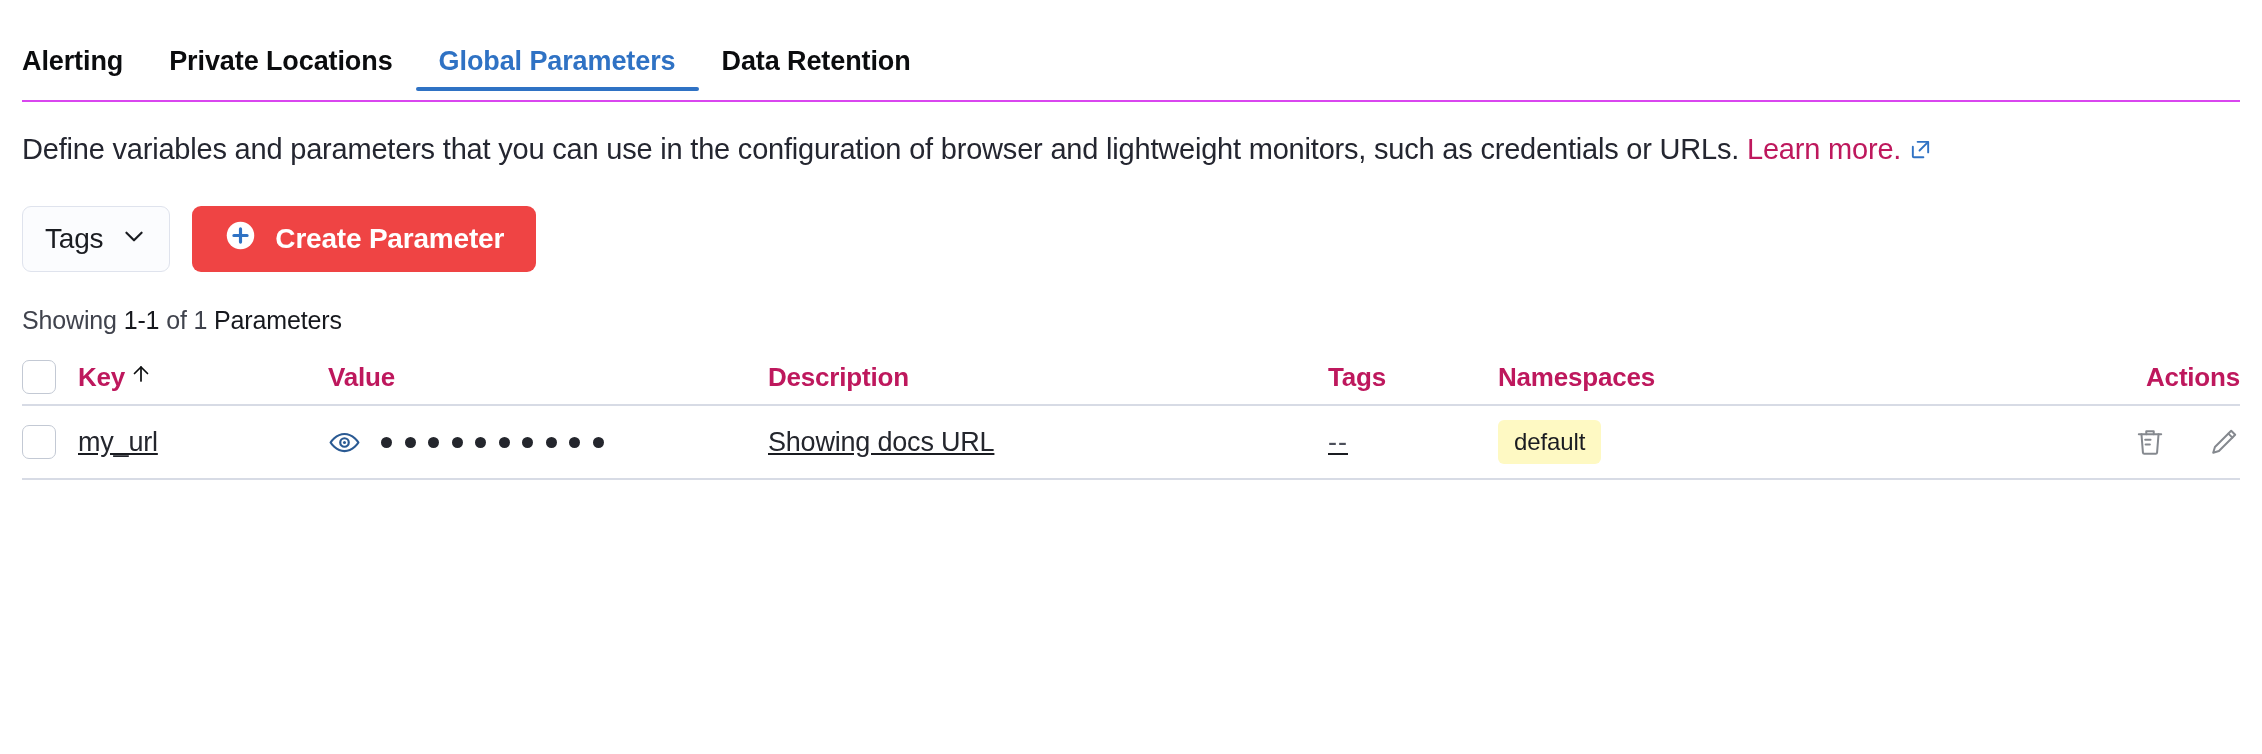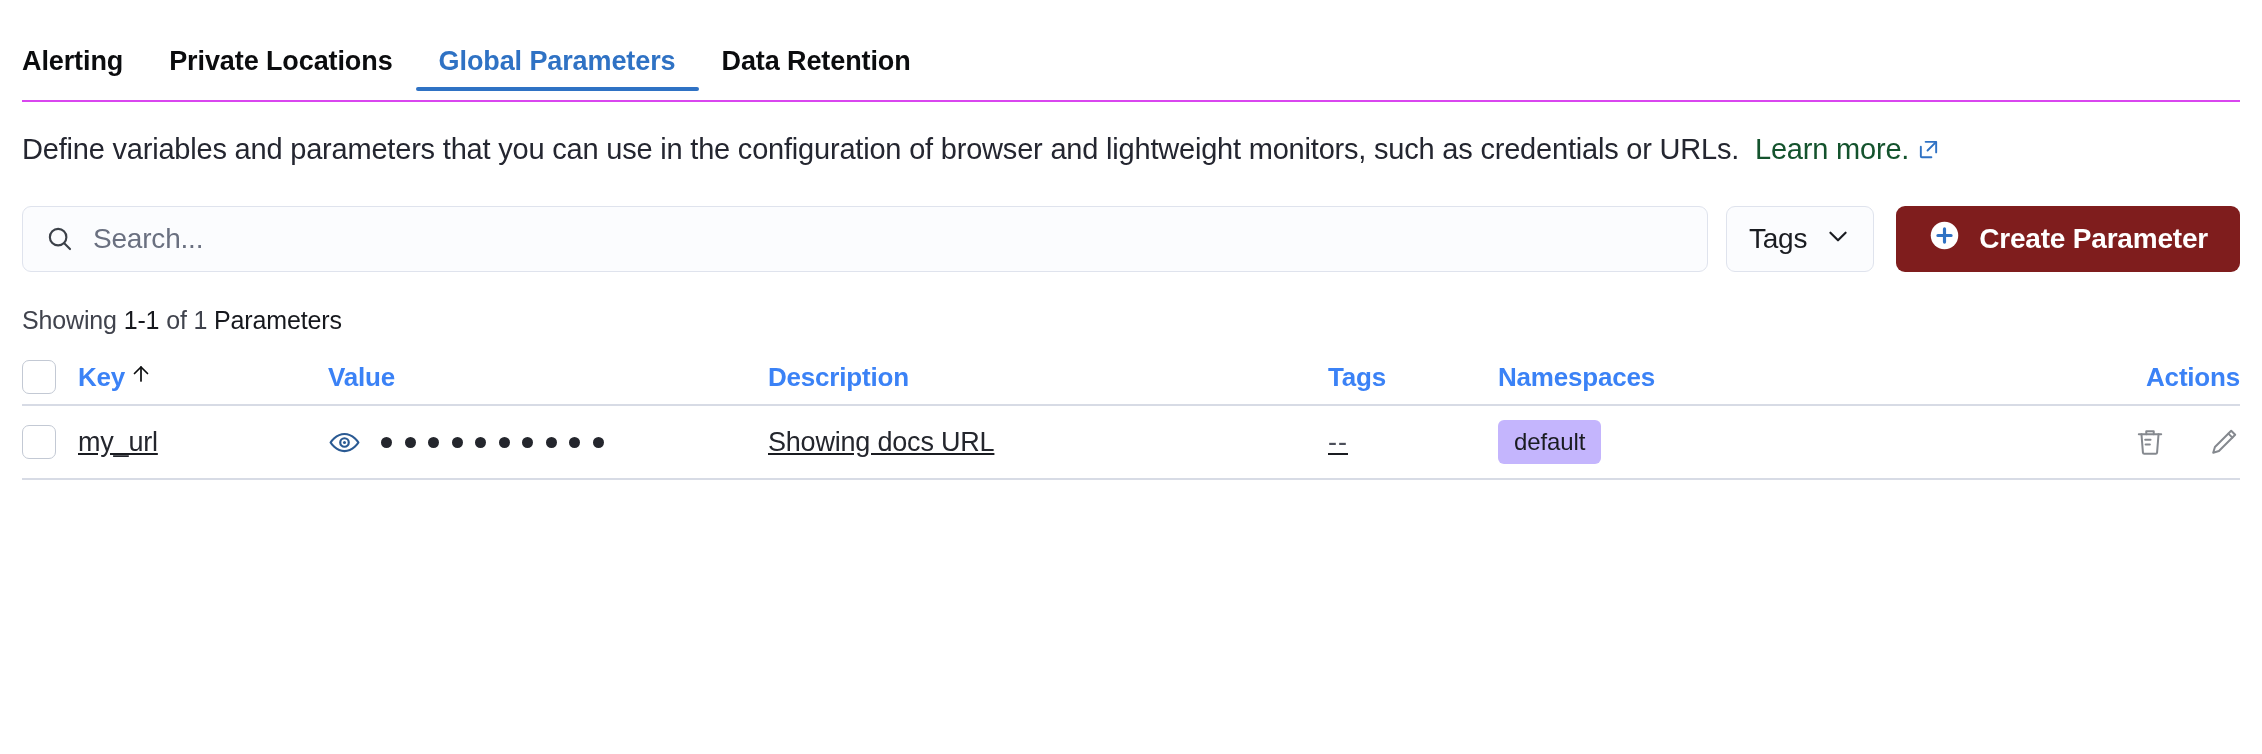--- a/index.html
+++ b/index.html
@@ -72,24 +72,23 @@
   
   .description {
     margin-top: 30px;
     font-size: 29px;
     line-height: 1.18;
     color: #242630;
     max-width: 2230px;
     letter-spacing: -0.2px;
   }
   .description .link {
-    color: #14532d;
+    color: #be185d;
     text-decoration: none;
     cursor: pointer;
-    margin-left: 8px;
   }
   .ext-icon {
     display: inline-block;
     vertical-align: -2px;
     margin-left: 8px;
   }
 
   
   .controls {
     display: flex;
@@ -136,21 +135,21 @@
     box-sizing: border-box;
     cursor: pointer;
     font-size: 28px;
     font-weight: 400;
     color: #1a1c21;
     letter-spacing: -0.2px;
   }
 
   .create-button {
     height: 66px;
-    background: #7f1d1d;
+    background: #ef4444;
     border: none;
     border-radius: 9px;
     color: #ffffff;
     display: flex;
     align-items: center;
     gap: 18px;
     padding: 0 32px;
     box-sizing: border-box;
     cursor: pointer;
     font-family: "Liberation Sans", sans-serif;
@@ -184,21 +183,21 @@
   .c-key     { width: 250px; flex: 0 0 250px; }
   .c-value   { width: 440px; flex: 0 0 440px; display:flex; align-items:center; gap: 20px; }
   .c-desc    { width: 560px; flex: 0 0 560px; }
   .c-tags    { width: 170px; flex: 0 0 170px; }
   .c-ns      { flex: 1 1 auto; }
   .c-actions { width: 190px; flex: 0 0 190px; display:flex; align-items:center; justify-content:flex-end; gap: 42px; }
 
   .th {
     font-size: 26px;
     font-weight: 700;
-    color: #3b82f6;
+    color: #be185d;
     letter-spacing: -0.2px;
     display: flex;
     align-items: center;
     gap: 4px;
   }
   .td {
     font-size: 27px;
     font-weight: 400;
     color: #24262d;
     letter-spacing: -0.2px;
@@ -224,21 +223,21 @@
   .dots i {
     display: block;
     width: 11px;
     height: 11px;
     border-radius: 50%;
     background: #24262d;
   }
 
   .badge {
     display: inline-block;
-    background: #c4b5fd;
+    background: #fef9c3;
     color: #1a1c21;
     border-radius: 6px;
     font-size: 24px;
     font-weight: 400;
     padding: 8px 16px;
     letter-spacing: -0.1px;
   }
 
   .icon-btn { cursor: pointer; display: flex; align-items: center; justify-content:center; }
 </style>
@@ -265,29 +264,20 @@
 
   <div class="description">
     <span>Define variables and parameters that you can use in the configuration of browser and lightweight monitors, such as credentials or URLs. </span><a class="link"><span>Learn more.</span></a><span class="ext-icon"><svg width="23" height="23" viewBox="0 0 24 24" fill="none" stroke="#2f72c4" stroke-width="2" stroke-linecap="round" stroke-linejoin="round">
           <path d="M4 9v10a1 1 0 0 0 1 1h10"></path>
           <path d="M9 4h11v11"></path>
           <path d="M11 13 19.5 4.5"></path>
         </svg></span>
   </div>
 
   <div class="controls">
-    <div class="search-box">
-      <span class="search-icon">
-        <svg width="30" height="30" viewBox="0 0 24 24" fill="none" stroke="#3c4149" stroke-width="1.7" stroke-linecap="round">
-            <circle cx="10.5" cy="10.5" r="6.6"></circle>
-            <path d="M15.4 15.4 20 20"></path>
-          </svg>
-      </span>
-      <input class="search-input" type="text" value="" placeholder="Search..." style="">
-    </div>
 
     <div class="tags-button">
       <span>Tags</span>
       <span>
         <svg width="26" height="26" viewBox="0 0 24 24" fill="none" stroke="#1a1c21" stroke-width="2" stroke-linecap="round" stroke-linejoin="round">
             <path d="m5 9 7 7 7-7"></path>
           </svg>
       </span>
     </div>
 

